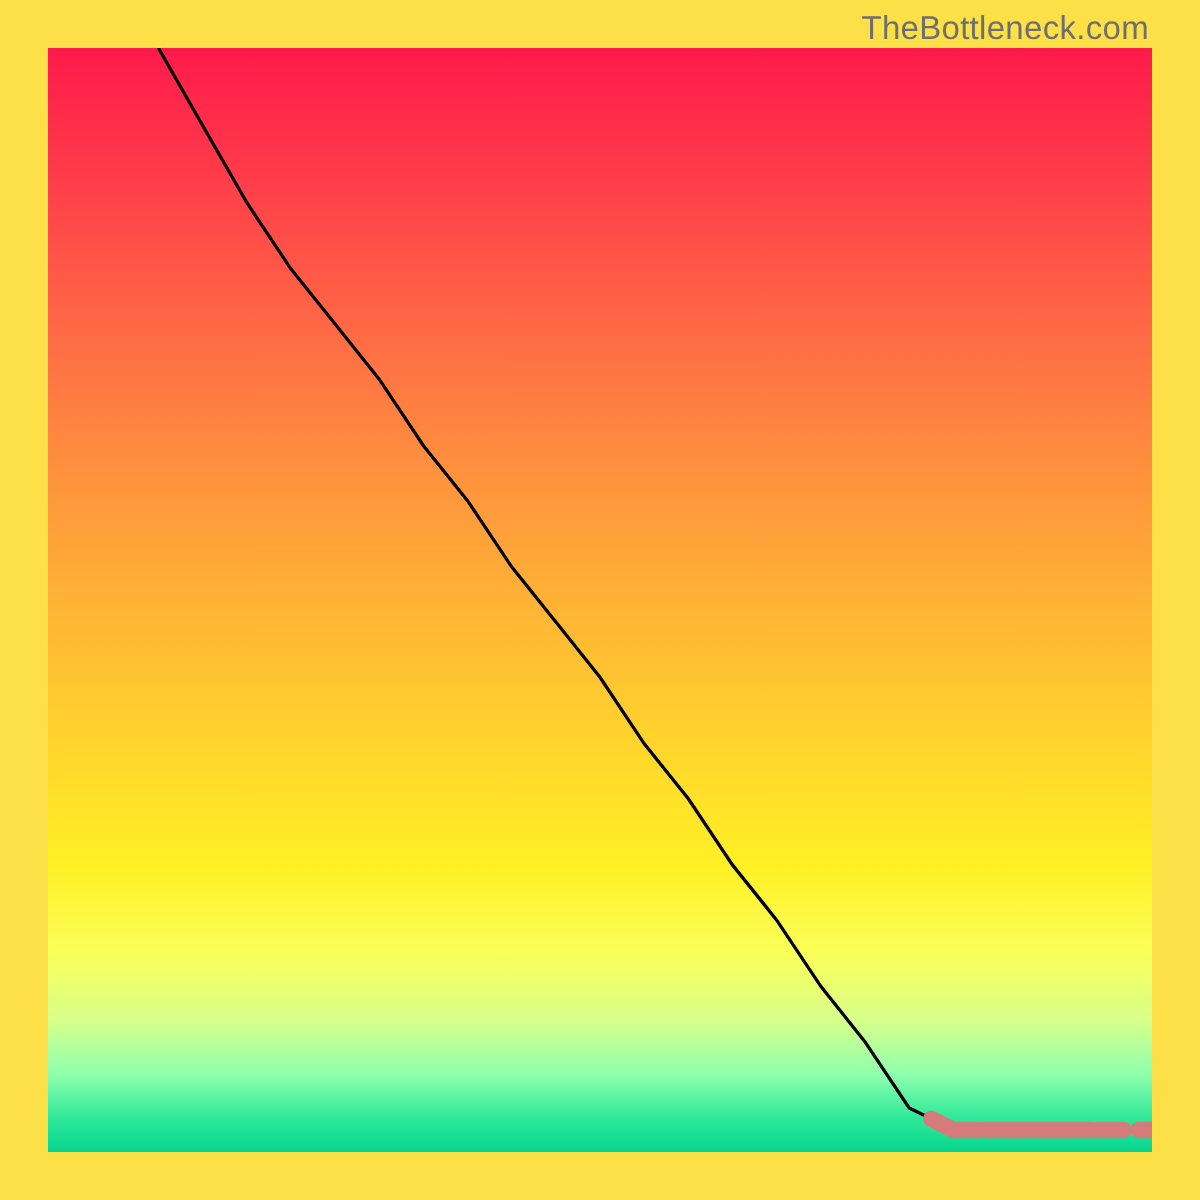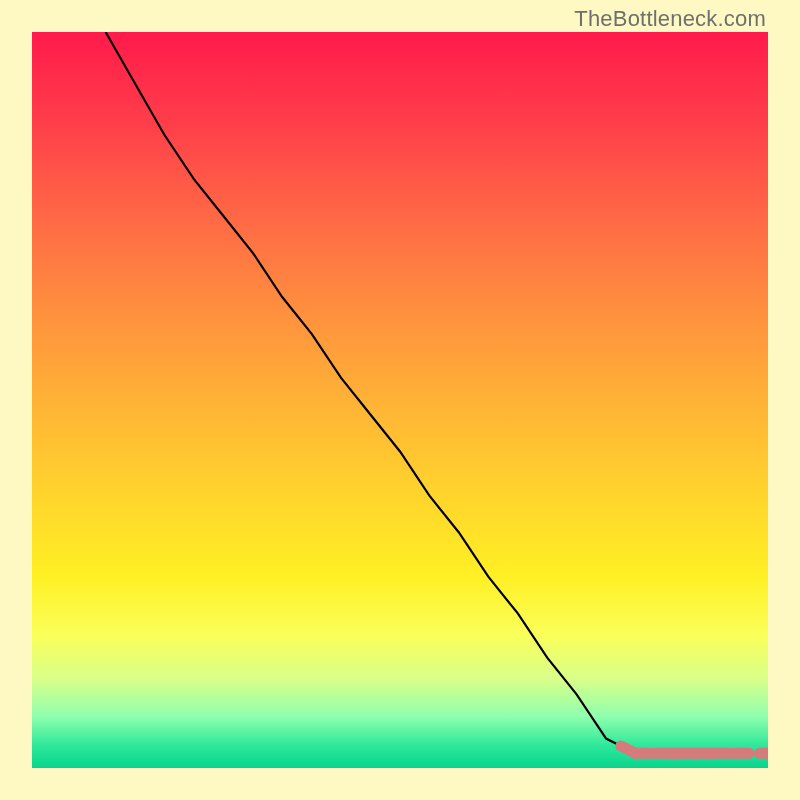--- a/index.html
+++ b/index.html
@@ -8,21 +8,21 @@
     width: 800px;
     height: 800px;
     overflow: hidden;
     background: #000;
     font-family: Arial, Helvetica, sans-serif;
   }
   .frame {
     position: relative;
     width: 800px;
     height: 800px;
-    background: #fef9c3;
+    background: #fde047;
   }
   .plot-area {
     position: absolute;
     left: 32px;
     top: 32px;
     width: 736px;
     height: 736px;
     background: linear-gradient(
       to bottom,
       #ff1a4b 0%,

